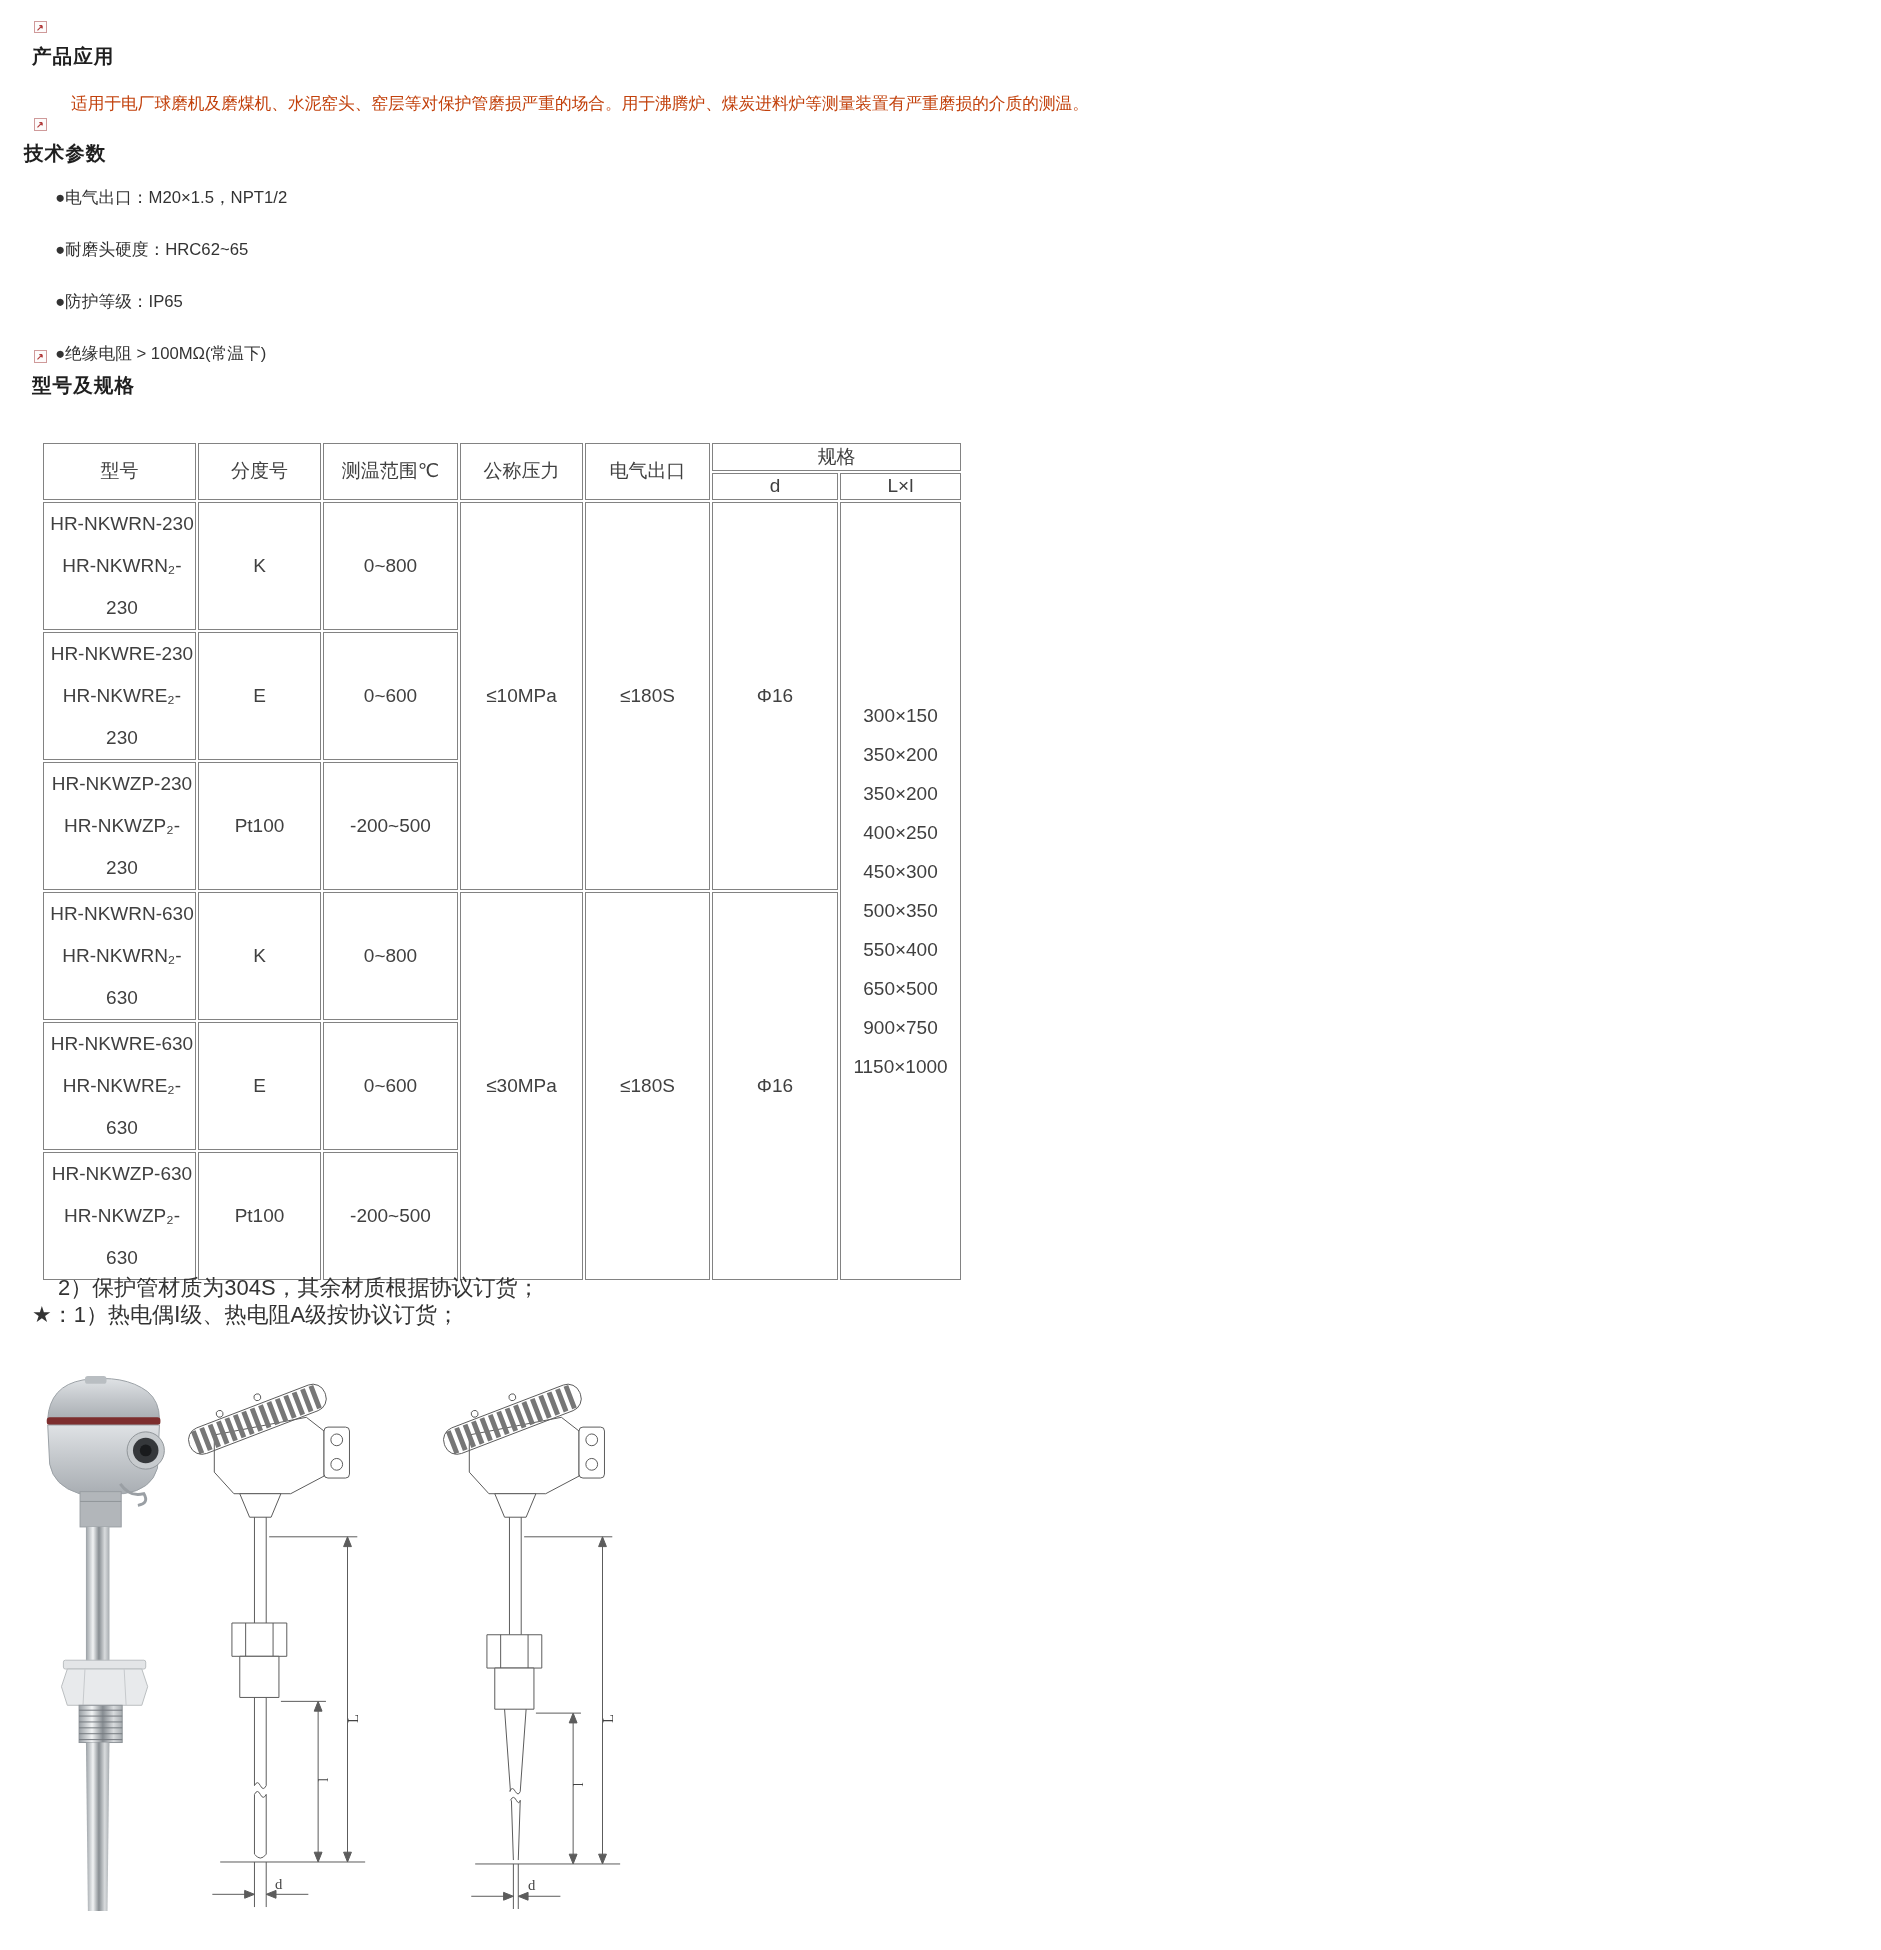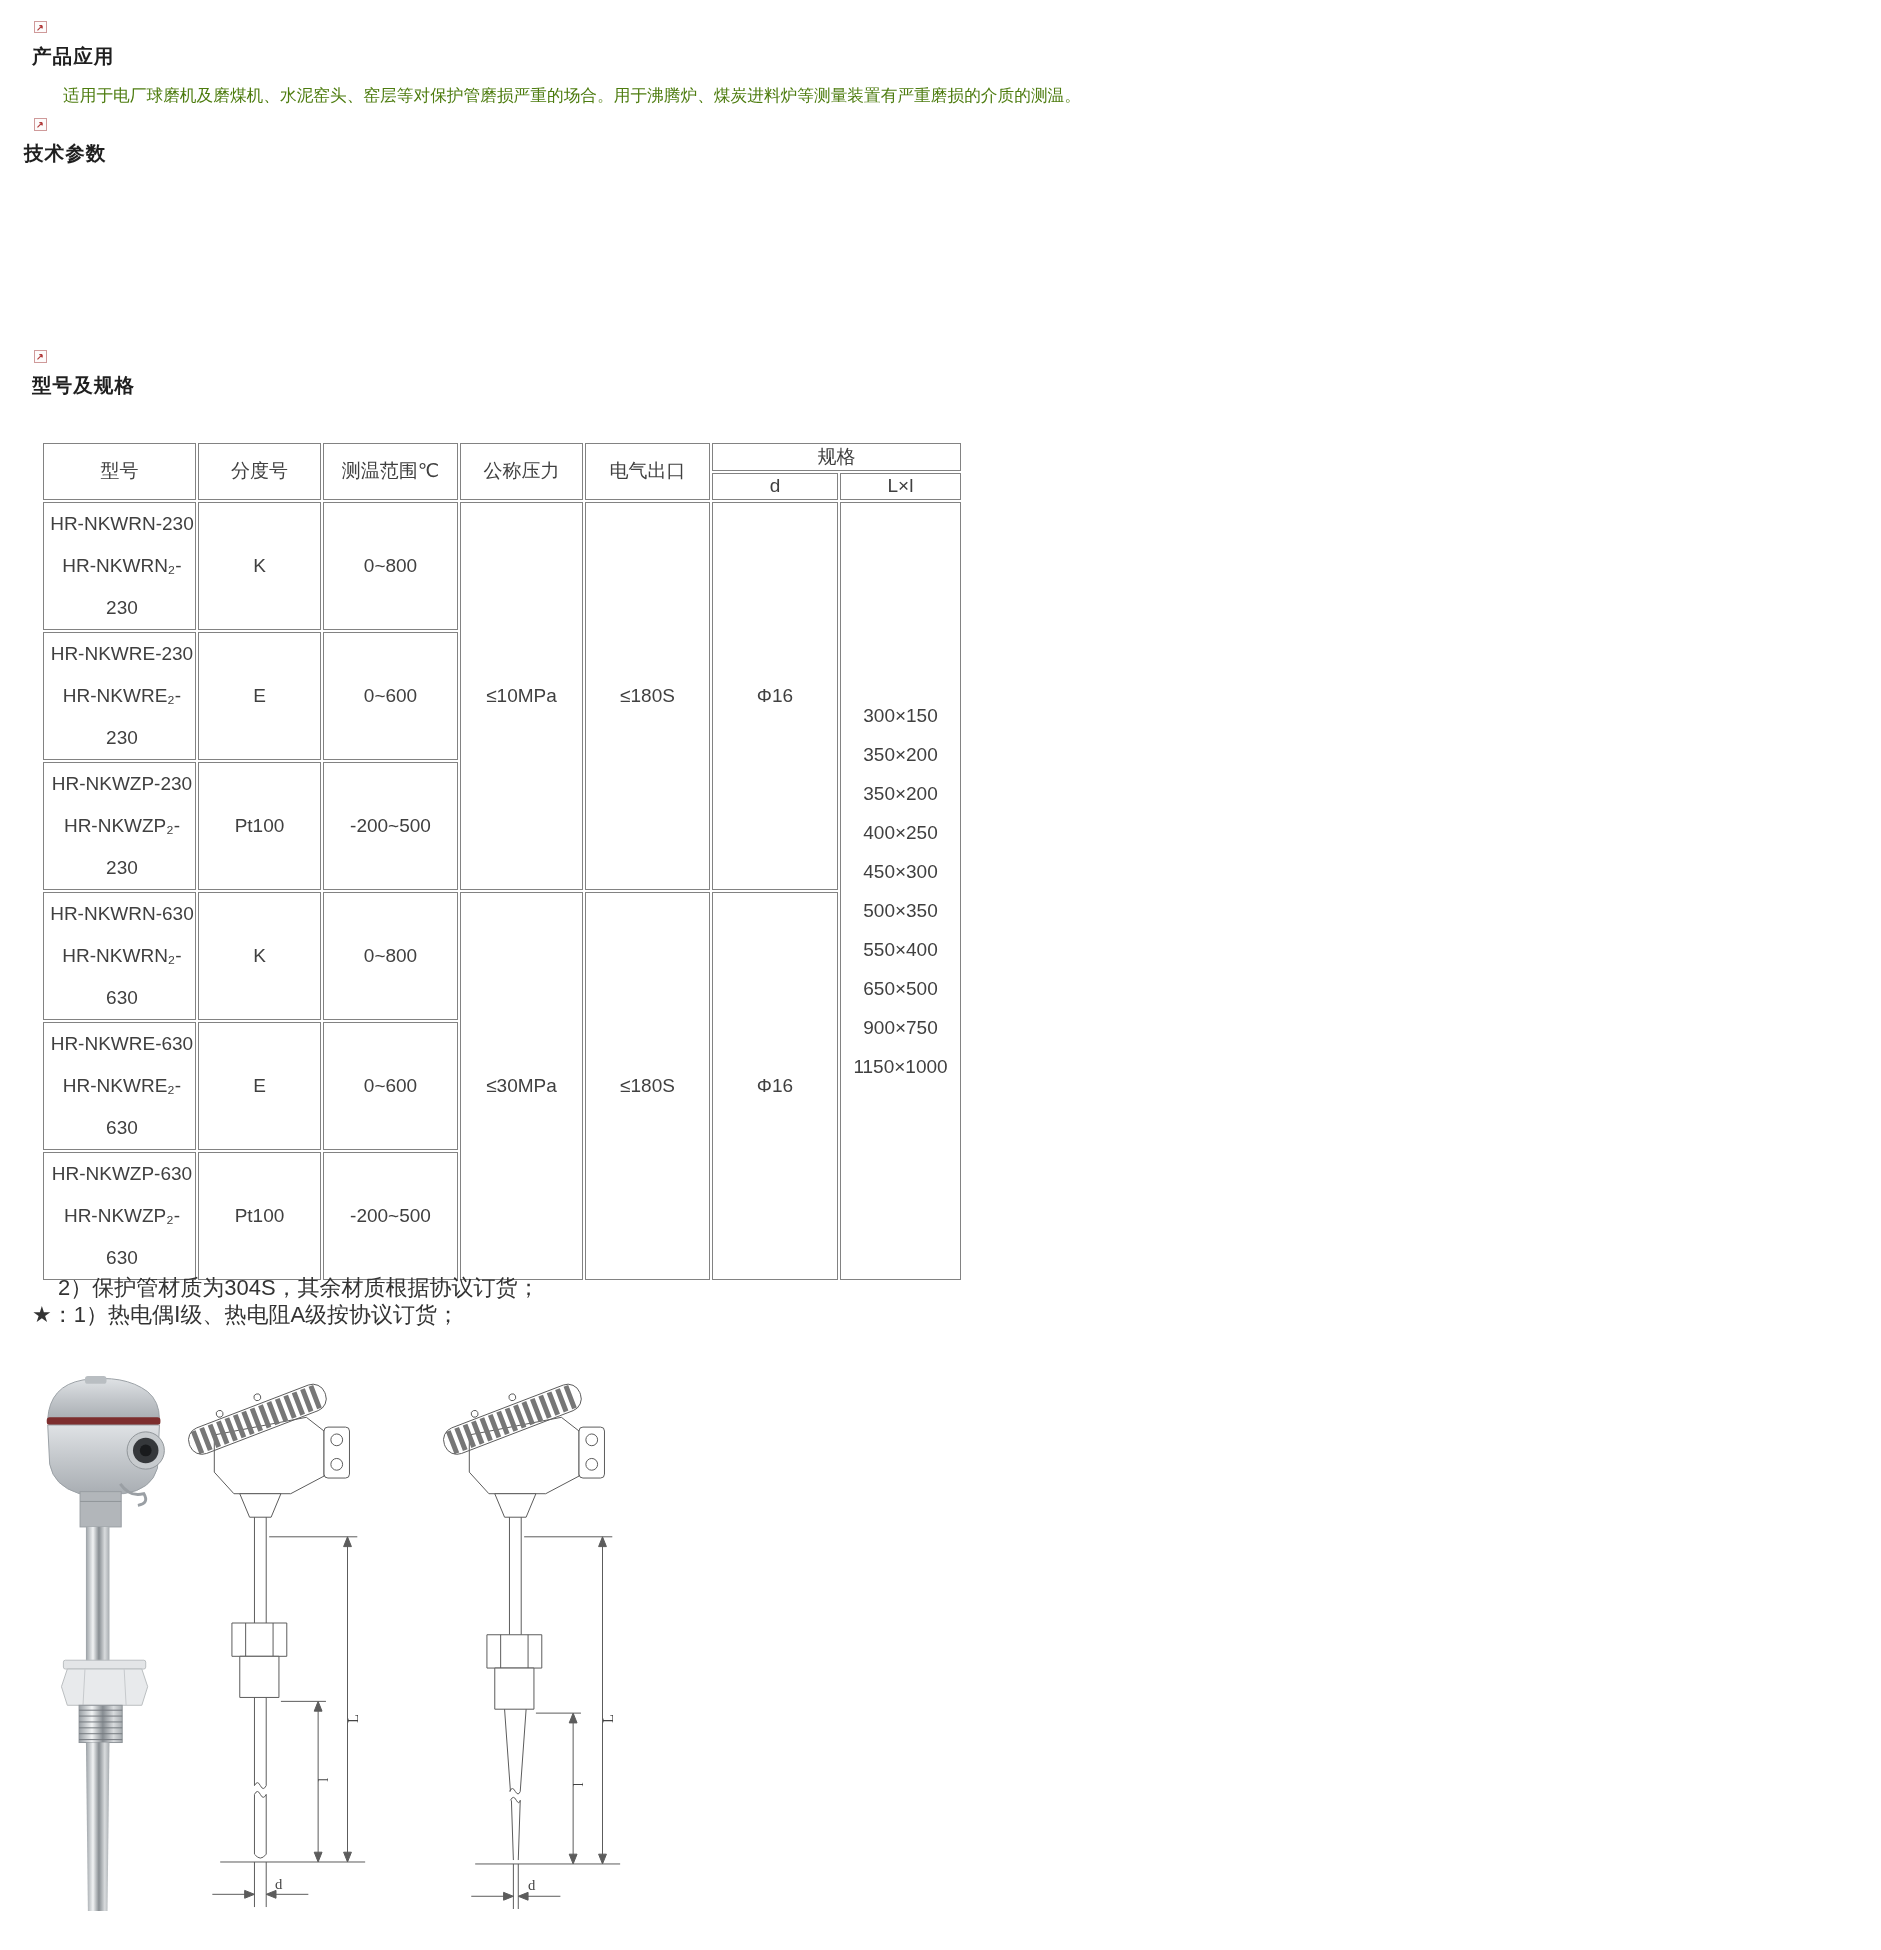--- a/index.html
+++ b/index.html
@@ -1,21 +1,21 @@
 <!DOCTYPE html>
 <html><head>
 <meta charset="utf-8">
 <style>
   html,body{margin:0;padding:0;background:#fff;}
   .page{position:relative;width:1882px;height:1938px;background:#ffffff;overflow:hidden;
         font-family:"Liberation Sans","DejaVu Sans",sans-serif;color:#333;}
   .marker{position:absolute;width:12.7px;height:12.7px;border:1px solid #cf9a9a;background:#fdfbfb;
           display:flex;align-items:center;justify-content:center;box-sizing:border-box;}
   .sec-title{position:absolute;margin:0;font-size:19.6px;font-weight:bold;color:#1f1f1f;letter-spacing:1px;}
-  .para{position:absolute;margin:4px;font-size:16.7px;color:#4d7c0f;font-family:Liberation Serif, serif;}
+  .para{position:absolute;margin:12px;font-size:16.7px;color:#c2410c;font-family:Liberation Serif, serif;}
   .bullets{position:absolute;left:55px;top:186px;margin:0;padding:0;list-style:none;font-size:16.7px;color:#333;}
   .bullets li{margin-bottom:29px;}
   table.spec{position:absolute;left:41px;top:441px;border-collapse:separate;border-spacing:2px;
              font-size:19px;color:#404040;table-layout:fixed;}
   table.spec td{border:1px solid #828282;text-align:center;vertical-align:middle;background:#fff;
                 padding:0;overflow:hidden;}
   table.spec thead tr{height:26.5px;}
   table.spec tbody tr{height:127px;}
   td.model{text-align:left;padding-left:4.9px !important;}
   td.model div{line-height:42px;white-space:nowrap;}
@@ -37,20 +37,26 @@
   </span>
   <h2 class="sec-title" style="left:32px;top:43px;">产品应用</h2>
   <p class="para" style="left:59px;top:80px;width:1176px;">适用于电厂球磨机及磨煤机、水泥窑头、窑层等对保护管磨损严重的场合。用于沸腾炉、煤炭进料炉等测量装置有严重磨损的介质的测温。</p>
 
   <span class="marker" style="left:34px;top:118px;">
     <svg width="8.8" height="8.8" viewBox="0 0 9 9">
         <path d="M1.5 7.5 L6.3 2.7 M6.3 2.7 H3.4 M6.3 2.7 V5.6" stroke="#b23b3b" stroke-width="1.2" fill="none"></path>
       </svg>
   </span>
   <h2 class="sec-title" style="left:24px;top:140px;">技术参数</h2>
+  <ul class="bullets">
+    <li>●电气出口：M20×1.5，NPT1/2</li>
+    <li>●耐磨头硬度：HRC62~65</li>
+    <li>●防护等级：IP65</li>
+    <li>●绝缘电阻 &gt; 100MΩ(常温下)</li>
+  </ul>
 
   <span class="marker" style="left:34px;top:350px;">
     <svg width="8.8" height="8.8" viewBox="0 0 9 9">
         <path d="M1.5 7.5 L6.3 2.7 M6.3 2.7 H3.4 M6.3 2.7 V5.6" stroke="#b23b3b" stroke-width="1.2" fill="none"></path>
       </svg>
   </span>
   <h2 class="sec-title" style="left:32px;top:372px;">型号及规格</h2>
 
   <table class="spec">
     <colgroup>

